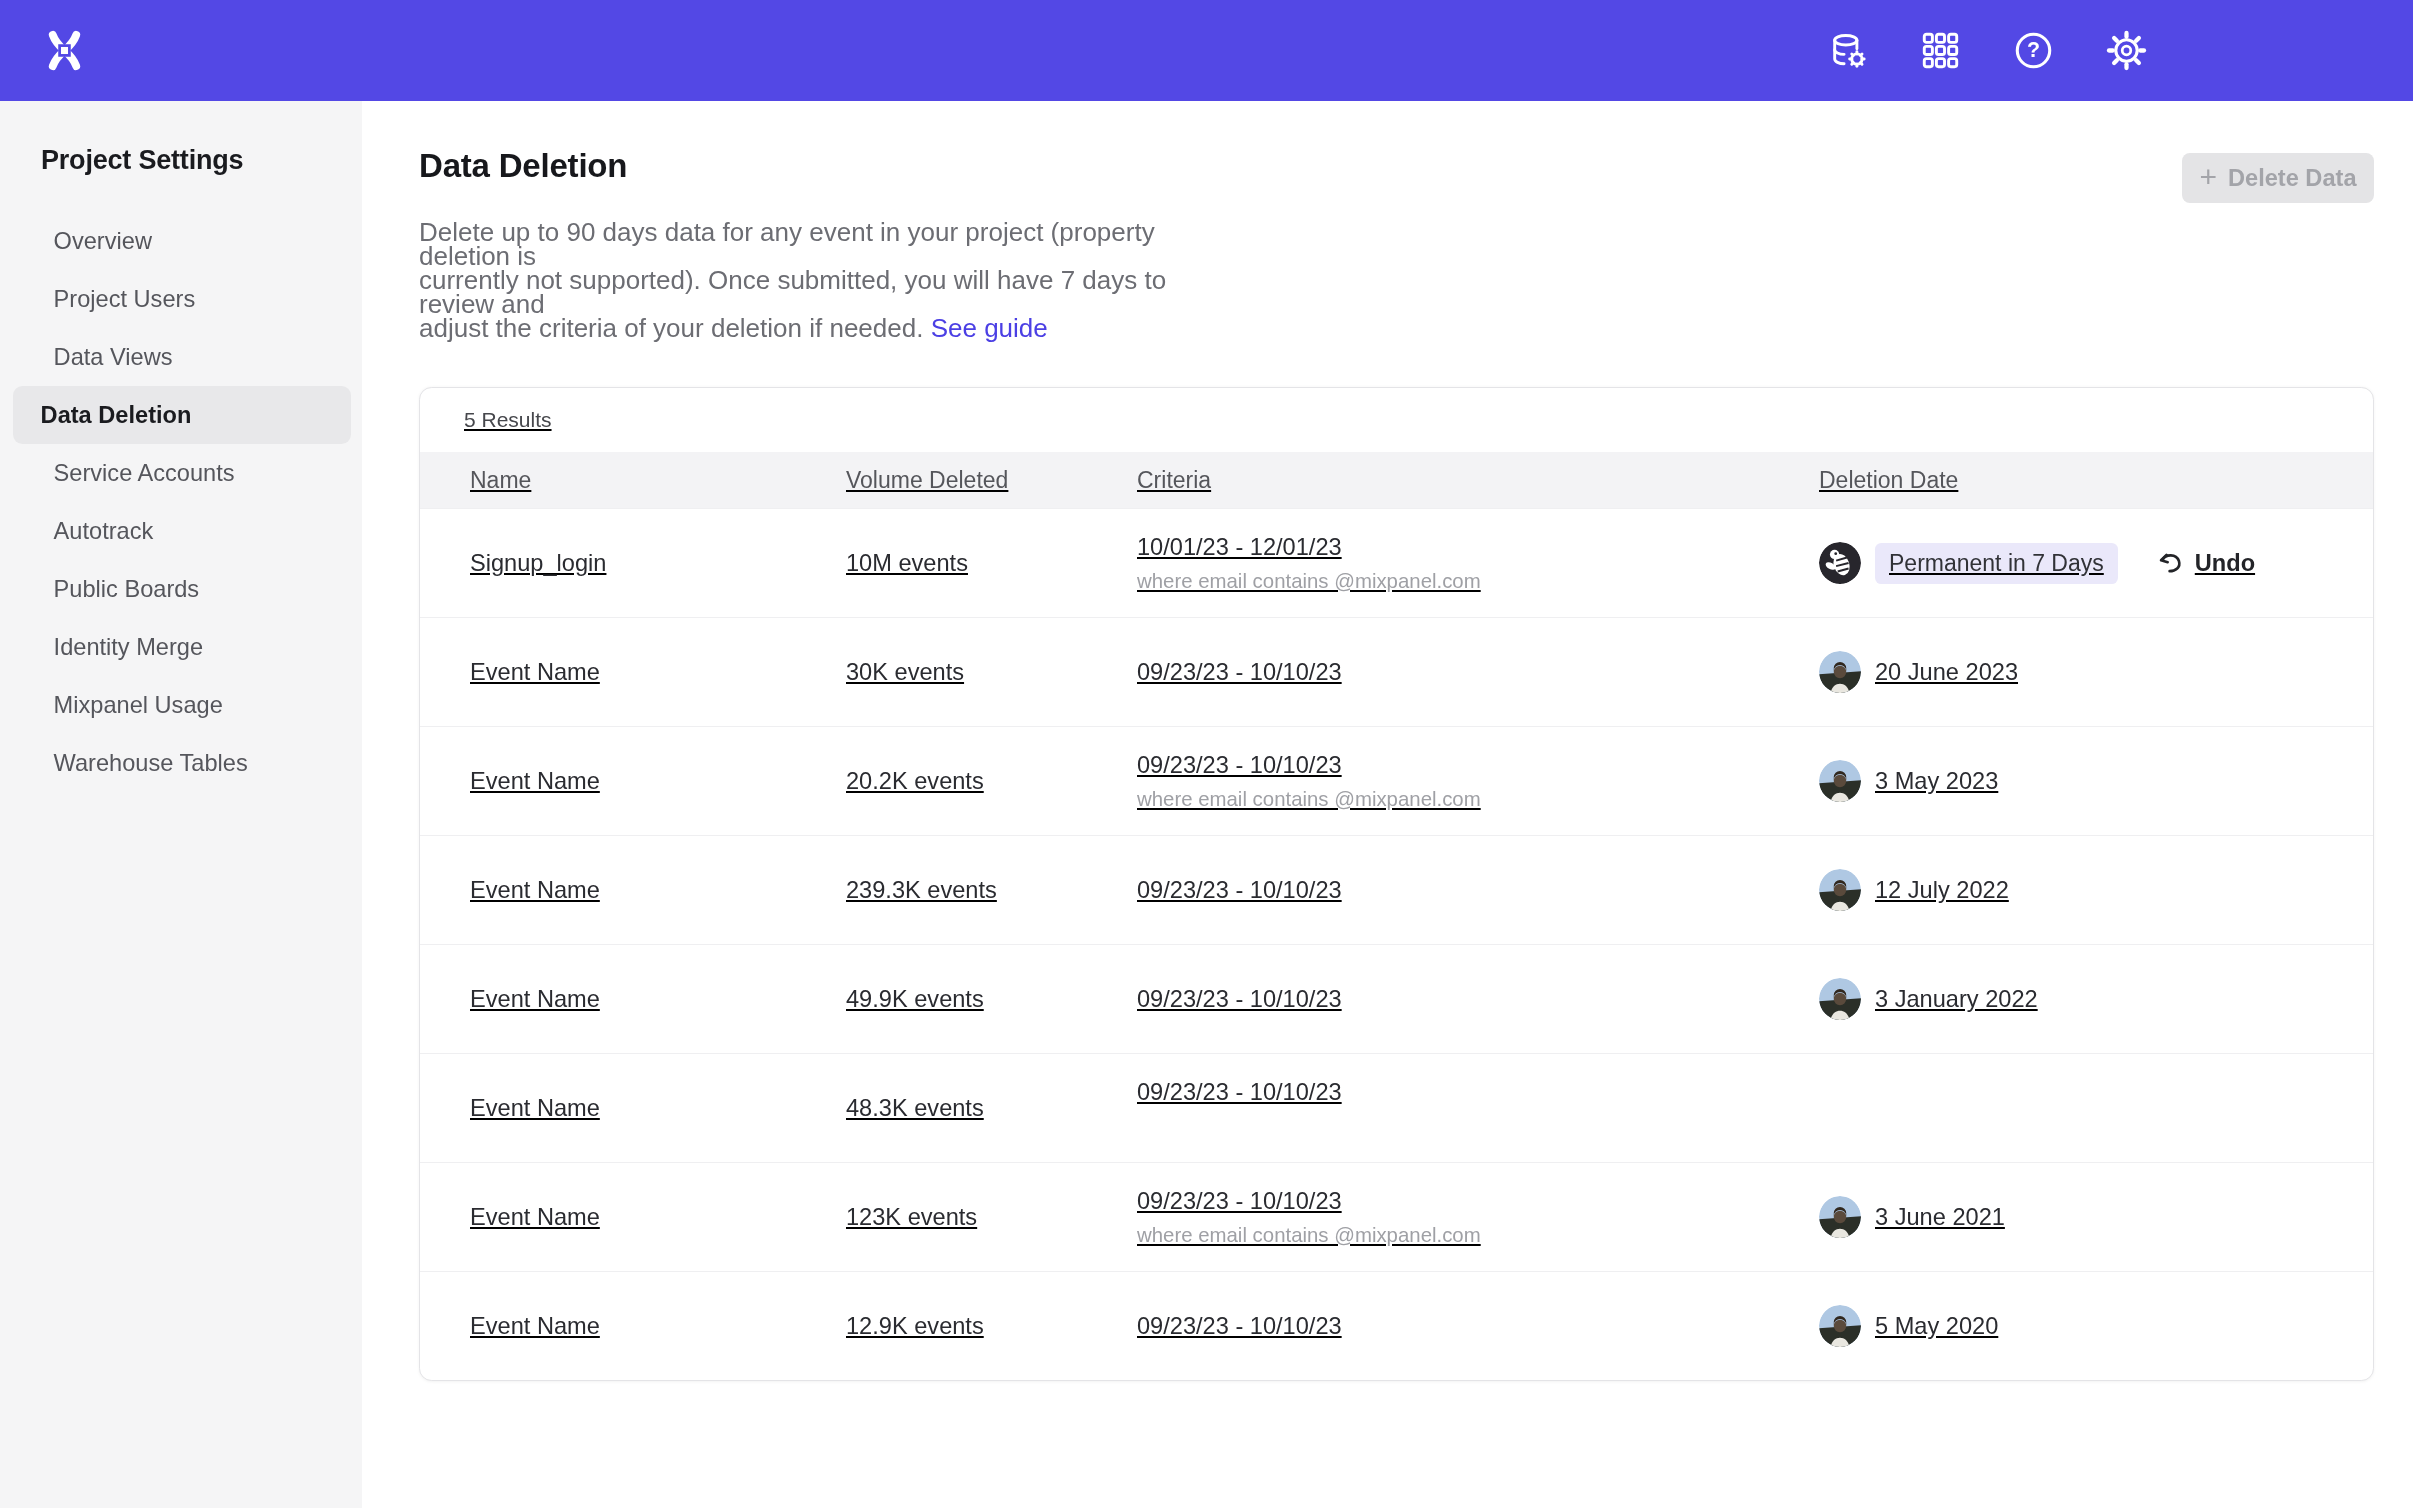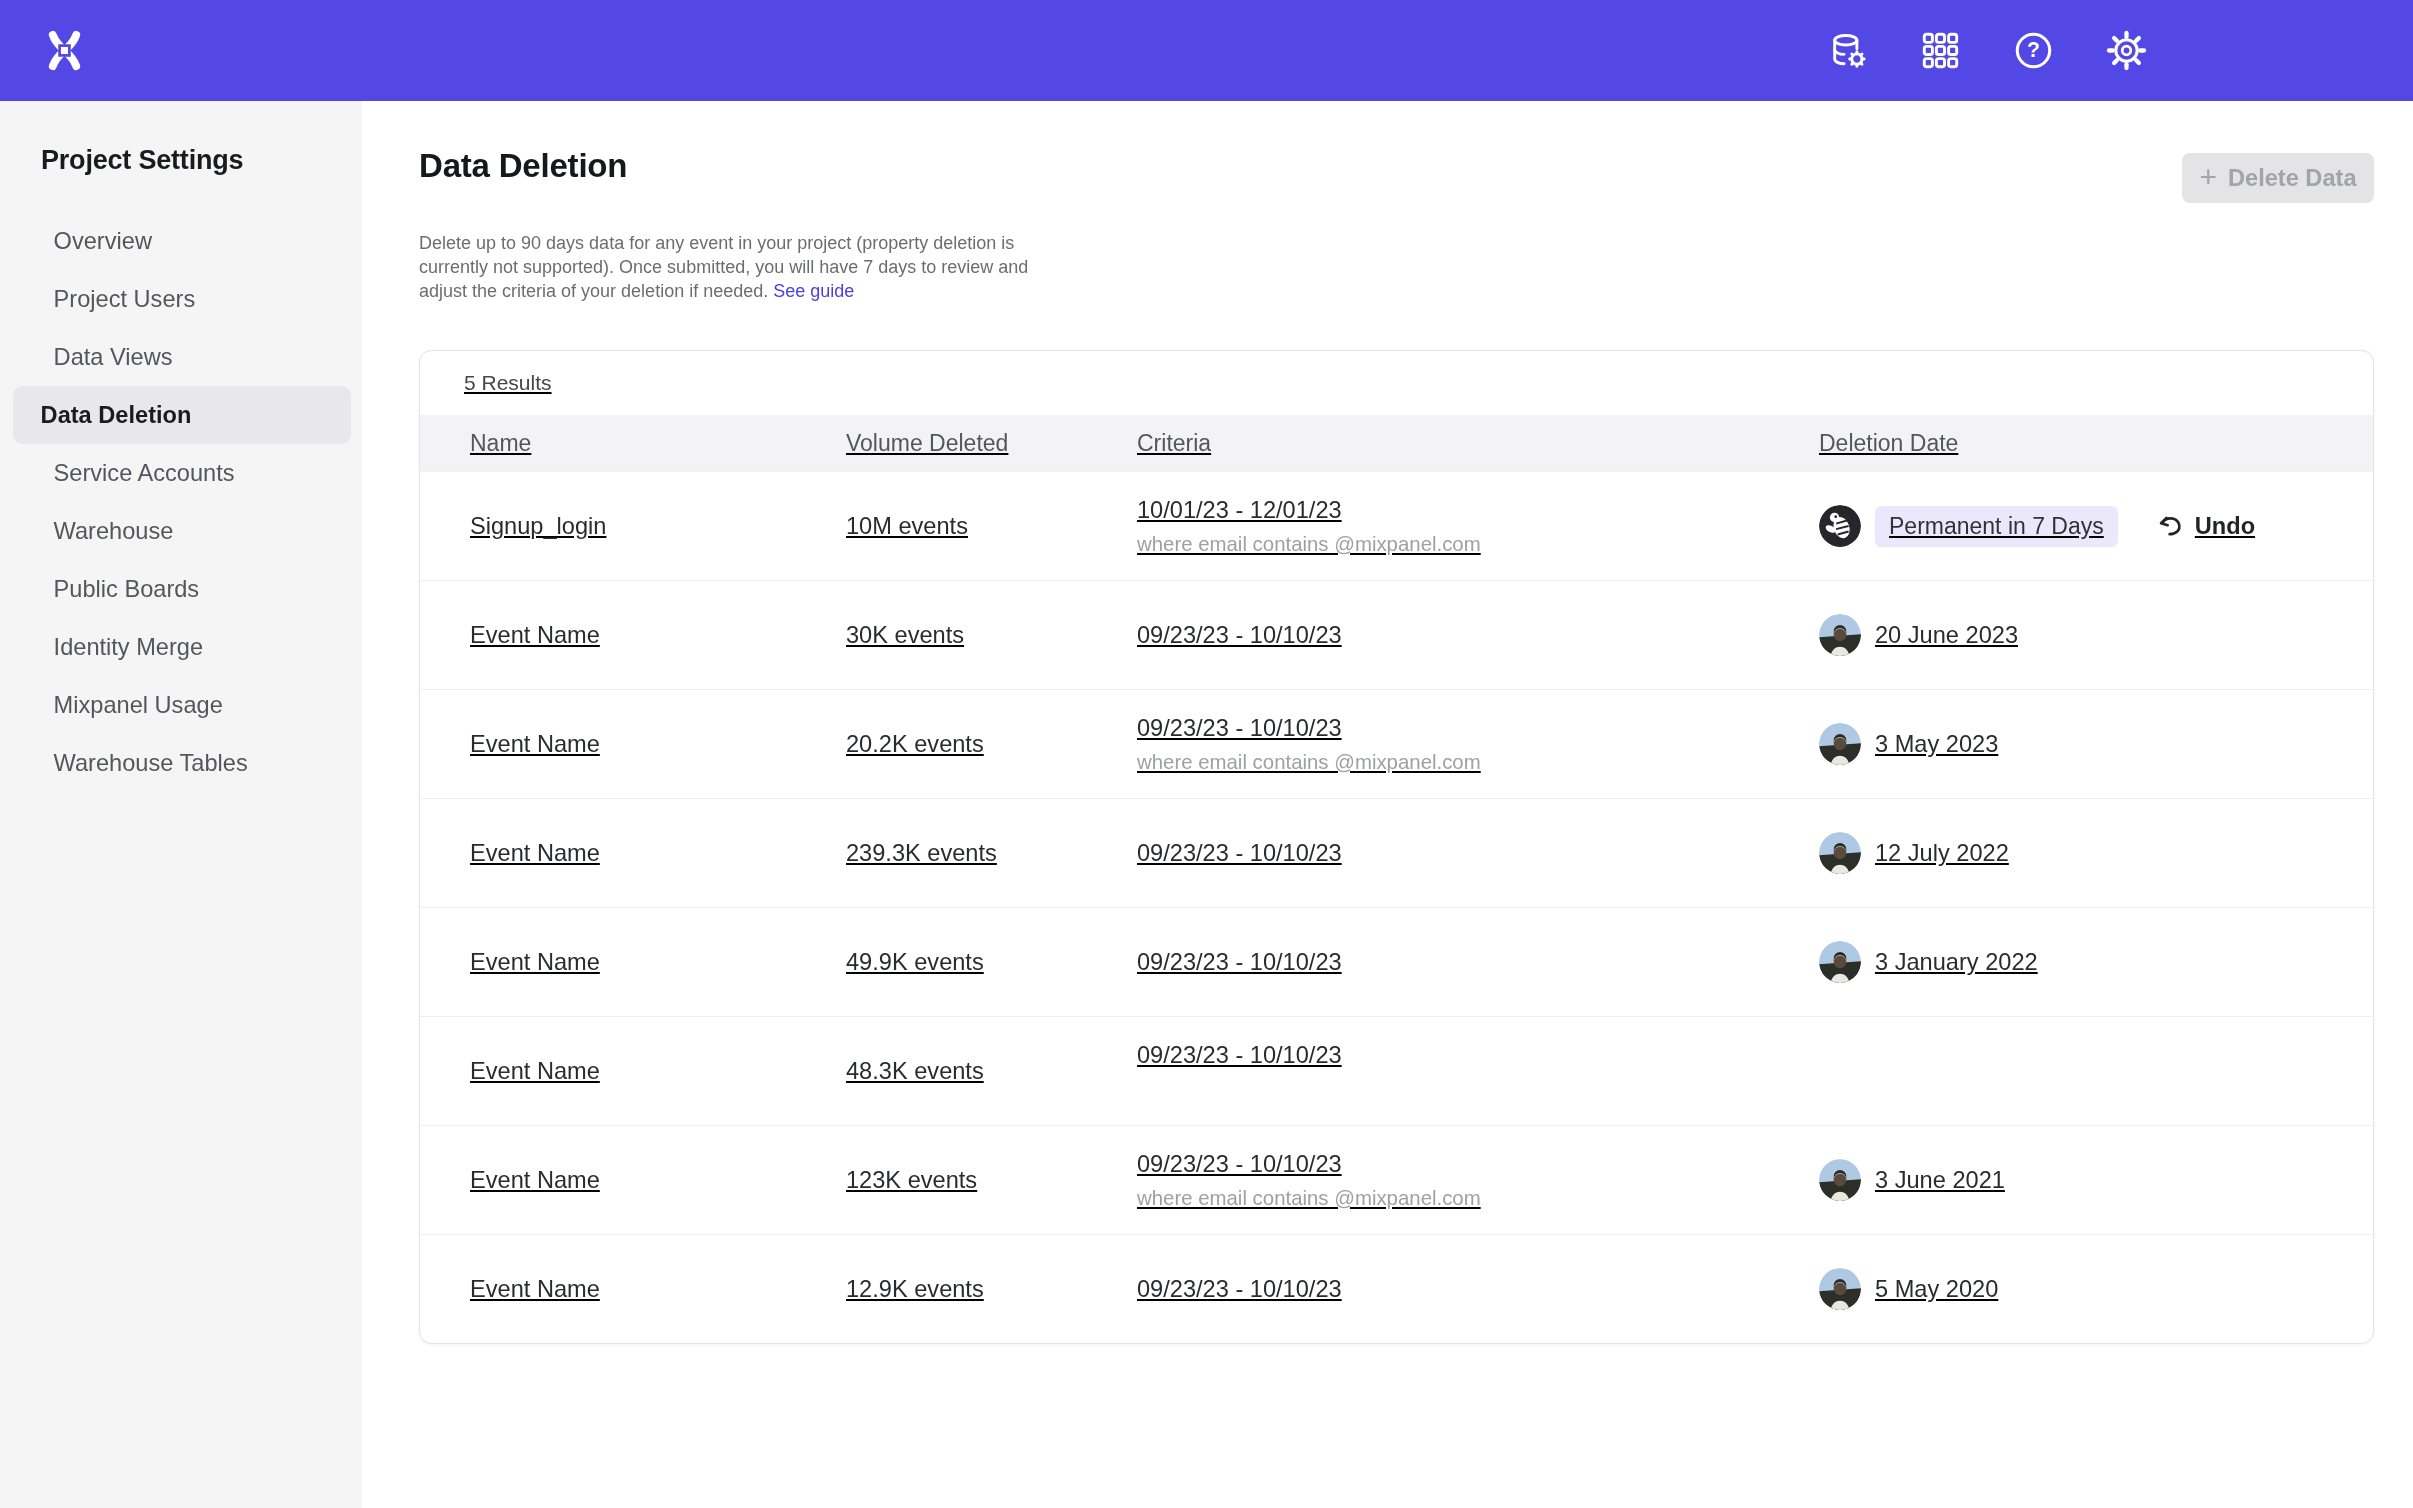--- a/index.html
+++ b/index.html
@@ -24,21 +24,21 @@
 
   
   .main { position:absolute; top:101px; left:362px; width:2051px; height:1408px;
     background:#ffffff; padding:46px 39px 0 57px; }
   .title-row { display:flex; justify-content:space-between; align-items:flex-start; }
   .page-title { font-size:33px; font-weight:700; color:#17181C; letter-spacing:-0.2px; }
   .delete-btn { width:192px; height:50px; background:#E4E4E6; border:none; border-radius:7.9px;
     color:#A3A4A9; font-size:23.6px; font-weight:600; font-family:inherit;
     display:flex; align-items:center; justify-content:center; gap:11px; cursor:default; margin-top:6.3px; }
   .delete-btn .plus { font-size:30px; font-weight:400; line-height:1; margin-top:-3.1px; }
-  .description { margin-top:28px; font-size:18px; line-height:24px; color:#6C6D73; max-width:770px; }
+  .description { margin-top:17px; font-size:26px; line-height:24px; color:#6C6D73; max-width:770px; }
   .see-guide { color:#4B3FE4; cursor:pointer; }
 
   
   .card { margin-top:47px; width:1955px; background:#fff; border:0.8px solid #E4E4E7;
     border-radius:12.6px; box-shadow:0 0.8px 3.1px rgba(0,0,0,0.05); overflow:hidden;text-decoration:underline; }
   .results-bar { height:64px; display:flex; align-items:center; padding-left:44px;
     font-size:21px; color:#46474C; }
   .grid-row { display:grid; grid-template-columns:376px 291px 682px 1fr; padding:0 44px 0 50px; align-items:center; }
   .thead { height:56px; background:#F3F3F5; }
   .th { font-size:23px; color:#55565B; }
@@ -127,21 +127,21 @@
 </div>
 
 <div class="sidebar">
   <div class="sidebar-heading">Project Settings</div>
   <div id="sidebar-items">
       <div class="side-item">Overview</div>
       <div class="side-item">Project Users</div>
       <div class="side-item">Data Views</div>
       <div class="side-item active">Data Deletion</div>
       <div class="side-item">Service Accounts</div>
-      <div class="side-item">Warehouse</div>
+      <div class="side-item">Autotrack</div>
       <div class="side-item">Public Boards</div>
       <div class="side-item">Identity Merge</div>
       <div class="side-item">Mixpanel Usage</div>
       <div class="side-item">Warehouse Tables</div>
     </div>
 </div>
 
 <div class="main">
   <div class="title-row">
     <div class="page-title">Data Deletion</div>

